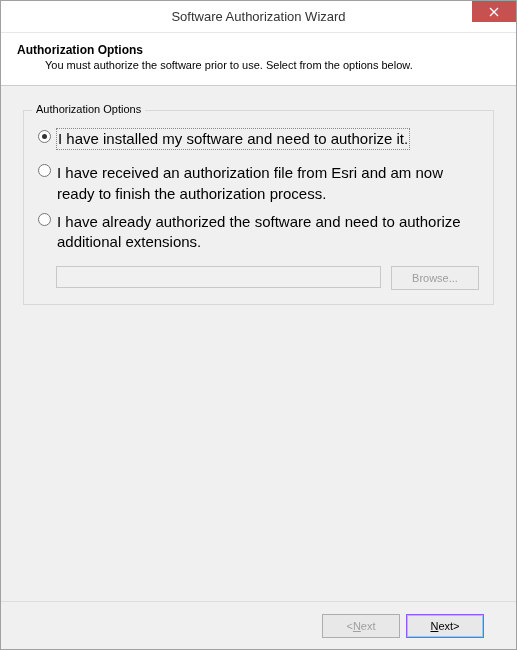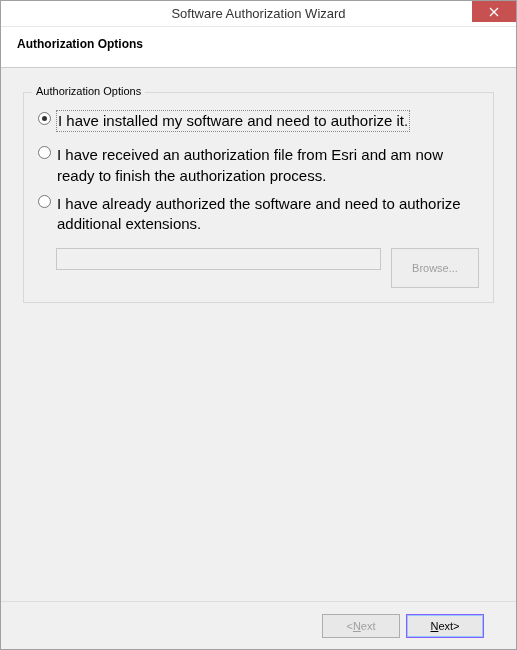--- a/index.html
+++ b/index.html
@@ -15,21 +15,21 @@
     }
     .window {
       width: 517px;
       height: 650px;
       border: 1px solid #a0a0a0;
       background: #fff;
       display: flex;
       flex-direction: column;
     }
     .titlebar {
-      height: 26px;
+      height: 32px;
       background: #fff;
       display: flex;
       align-items: center;
       justify-content: center;
       position: relative;
       border-bottom: 1px solid #e8e8e8;
     }
     .titlebar-title {
       font-size: 13px;
       color: #333;
@@ -129,21 +129,21 @@
       margin-top: 4px;
     }
     .file-input {
       flex: 1;
       height: 22px;
       border: 1px solid #c8c8c8;
       background: #f0f0f0;
     }
     .browse-btn {
       width: 88px;
-      height: 40px;
+      height: 24px;
       border: 1px solid #c8c8c8;
       background: #eeeeee;
       color: #9e9e9e;
       font-size: 11px;
       display: flex;
       align-items: center;
       justify-content: center;
     }
     .footer {
       height: 48px;
@@ -189,20 +189,21 @@
     <div class="close-btn">
       <svg width="10" height="10" viewBox="0 0 10 10">
         <line x1="1" y1="1" x2="9" y2="9" stroke="#fff" stroke-width="1.3"></line>
         <line x1="9" y1="1" x2="1" y2="9" stroke="#fff" stroke-width="1.3"></line>
       </svg>
     </div>
   </div>
 
   <div class="header">
     <div class="header-title">Authorization Options</div>
+    <div class="header-sub">You must authorize the software prior to use. Select from the options below.</div>
   </div>
 
   <div class="content">
     <div class="groupbox">
       <div class="group-legend">Authorization Options</div>
 
       <div class="radio-row">
         <div class="radio-circle">
             <div class="radio-dot"></div>
           </div>

